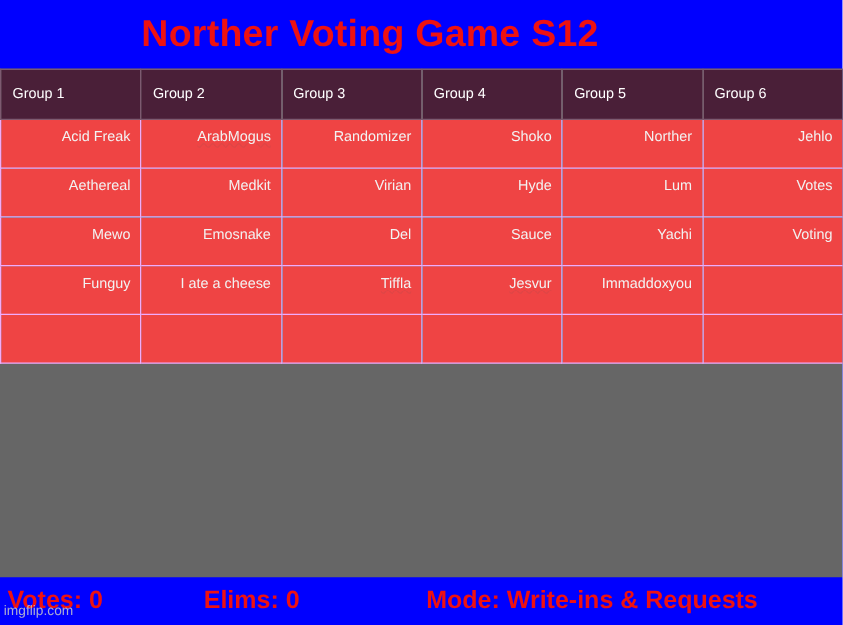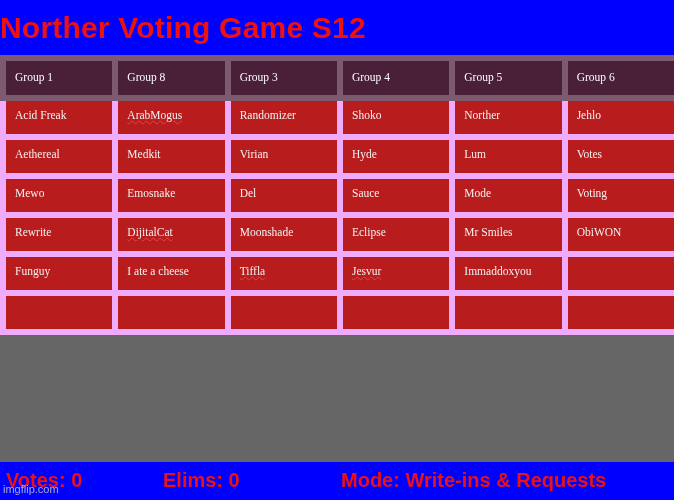--- a/index.html
+++ b/index.html
@@ -24,21 +24,21 @@
   
   #title-banner {
     position: absolute;
     left: 0;
     top: 0;
     width: 592px;
     height: 55px;
     background: #0000ff;
     display: flex;
     align-items: center;
-    justify-content: flex-start;
+    justify-content: center;
   }
   #title-text {
     color: #ee1111;
     font-size: 30px;
     font-weight: bold;
     letter-spacing: 0.2px;
     white-space: nowrap;
     line-height: 1;
     font-family: "Liberation Sans", sans-serif;
   }
@@ -56,44 +56,45 @@
   table#grid {
     width: 674px;
     border-collapse: collapse;
     table-layout: fixed;
     background: #666666;
   }
   table#grid col { width: 112.33px; }
 
   table#grid th,
   table#grid td {
-    border: 6px solid #f0abfc;
+    border: 1px solid #f0abfc;
     padding: 7px 8px 7px 9px;
     vertical-align: top;
     color: #f2f2f2;
     font-size: 11.5px;
     line-height: 1.32;
-    font-family: Liberation Serif, serif;
+    font-family: Liberation Sans, sans-serif;
     box-sizing: border-box;
     overflow: hidden;
     word-wrap: break-word;
     margin-left: 32px;
   }
   table#grid thead th {
     background: #4a1f38;
     height: 40px;
     font-weight: normal;
     text-align: left;
     vertical-align: middle;
     color: #ffffff;
     border-color: #7d5a70;
   }
   table#grid tbody td {
-    background: #b91c1c;
+    background: #ef4444;
     height: 39px;
+    text-align: right;
   }
   table#grid tbody tr.tall td { height: 48px; }
 
   
   .sq {
     text-decoration: underline;
     text-decoration-style: wavy;
     text-decoration-color: #e04545;
     text-decoration-thickness: 1px;
     text-underline-offset: 1px;
@@ -148,21 +149,21 @@
         <col>
           <col>
           <col>
           <col>
           <col>
           <col>
       </colgroup>
       <thead>
         <tr id="header-row">
             <th>Group 1</th>
-            <th>Group 8</th>
+            <th>Group 2</th>
             <th>Group 3</th>
             <th>Group 4</th>
             <th>Group 5</th>
             <th>Group 6</th>
           </tr>
       </thead>
       <tbody id="table-body">
           <tr>
             <td><span>Acid Freak</span></td>
             <td><span class="sq">ArabMogus</span></td>
@@ -177,30 +178,22 @@
             <td><span>Virian</span></td>
             <td><span>Hyde</span></td>
             <td><span>Lum</span></td>
             <td><span>Votes</span></td>
           </tr>
           <tr>
             <td><span>Mewo</span></td>
             <td><span>Emosnake</span></td>
             <td><span>Del</span></td>
             <td><span>Sauce</span></td>
-            <td><span>Mode</span></td>
+            <td><span>Yachi</span></td>
             <td><span>Voting</span></td>
-          </tr>
-          <tr>
-            <td><span>Rewrite</span></td>
-            <td><span class="sq">DijitalCat</span></td>
-            <td><span>Moonshade</span></td>
-            <td><span>Eclipse</span></td>
-            <td><span>Mr Smiles</span></td>
-            <td><span>ObiWON</span></td>
           </tr>
           <tr>
             <td><span>Funguy</span></td>
             <td><span>I ate a cheese</span></td>
             <td><span class="sq">Tiffla</span></td>
             <td><span class="sq">Jesvur</span></td>
             <td><span>Immaddoxyou</span></td>
             <td><span></span></td>
           </tr>
           <tr>

